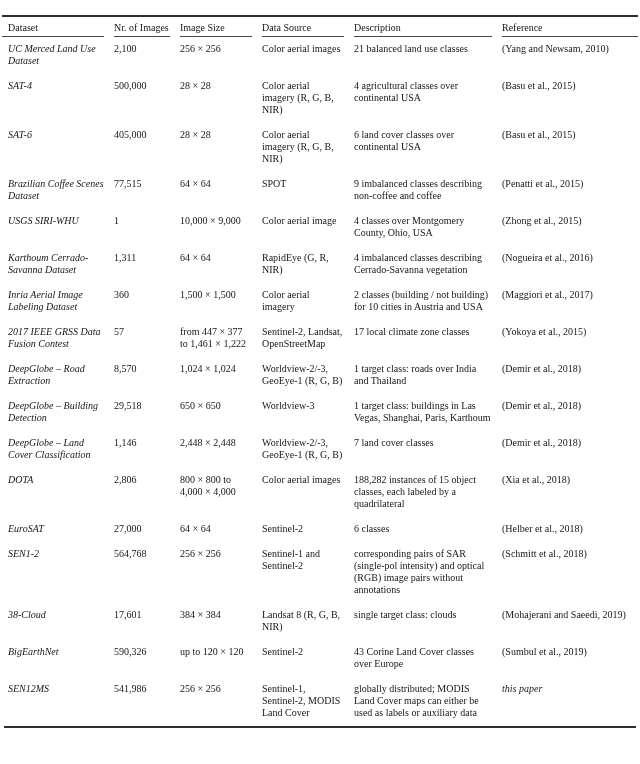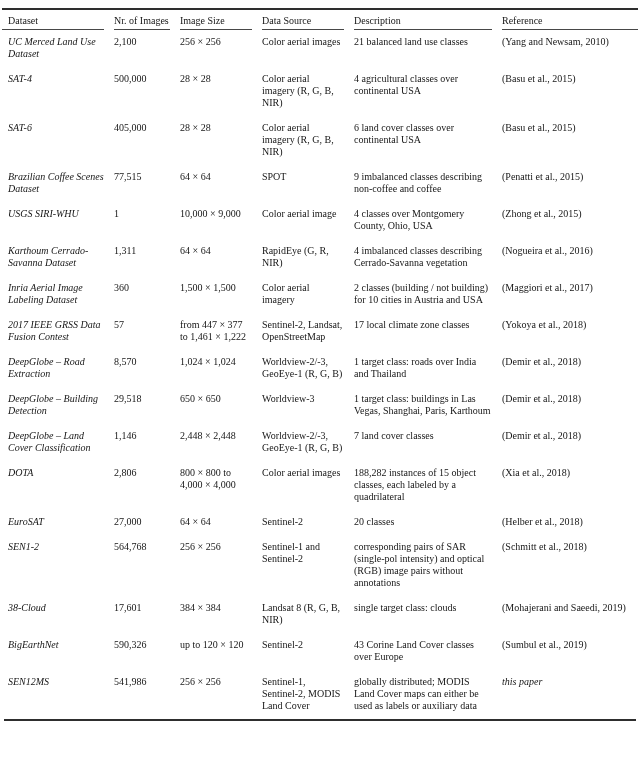--- a/index.html
+++ b/index.html
@@ -4,21 +4,21 @@
 <style>
   html, body { margin: 0; padding: 0; }
   body {
     width: 640px;
     height: 764px;
     overflow: hidden;
     background: #ffffff;
     color: #161616;
     font-family: "Liberation Serif", "DejaVu Serif", serif;
   }
-  .page { padding: 8px 2px 0 2px; }
+  .page { padding: 15px 2px 0 2px; }
 
   table.datasets {
     width: 636px;
     table-layout: fixed;
     border-collapse: separate;
     border-spacing: 0;
     border-top: 2px solid #2e2e2e;
     font-size: 10px;
     line-height: 12px;
   }
@@ -129,21 +129,21 @@
     <td>Color aerial imagery</td>
     <td>2 classes (building / not building) for 10 cities in Austria and USA</td>
     <td>(Maggiori et al., 2017)</td>
   </tr>
         <tr>
     <td class="dataset">2017 IEEE GRSS Data Fusion Contest</td>
     <td>57</td>
     <td>from 447&nbsp;×&nbsp;377 to 1,461&nbsp;×&nbsp;1,222</td>
     <td>Sentinel-2, Landsat, OpenStreetMap</td>
     <td>17 local climate zone classes</td>
-    <td>(Yokoya et al., 2018)</td>
+    <td>(Yokoya et al., 2015)</td>
   </tr>
         <tr>
     <td class="dataset">DeepGlobe – Road Extraction</td>
     <td>8,570</td>
     <td>1,024&nbsp;×&nbsp;1,024</td>
     <td>Worldview-2/-3, GeoEye-1 (R, G, B)</td>
     <td>1 target class: roads over India and Thailand</td>
     <td>(Demir et al., 2018)</td>
   </tr>
         <tr>
@@ -168,21 +168,21 @@
     <td>800&nbsp;×&nbsp;800 to 4,000&nbsp;×&nbsp;4,000</td>
     <td>Color aerial images</td>
     <td>188,282 instances of 15 object classes, each labeled by a quadrilateral</td>
     <td>(Xia et al., 2018)</td>
   </tr>
         <tr>
     <td class="dataset">EuroSAT</td>
     <td>27,000</td>
     <td>64&nbsp;×&nbsp;64</td>
     <td>Sentinel-2</td>
-    <td>20 classes</td>
+    <td>6 classes</td>
     <td>(Helber et al., 2018)</td>
   </tr>
         <tr>
     <td class="dataset">SEN1-2</td>
     <td>564,768</td>
     <td>256&nbsp;×&nbsp;256</td>
     <td>Sentinel-1 and Sentinel-2</td>
     <td>corresponding pairs of SAR (single-pol intensity) and optical (RGB) image pairs without annotations</td>
     <td>(Schmitt et al., 2018)</td>
   </tr>

